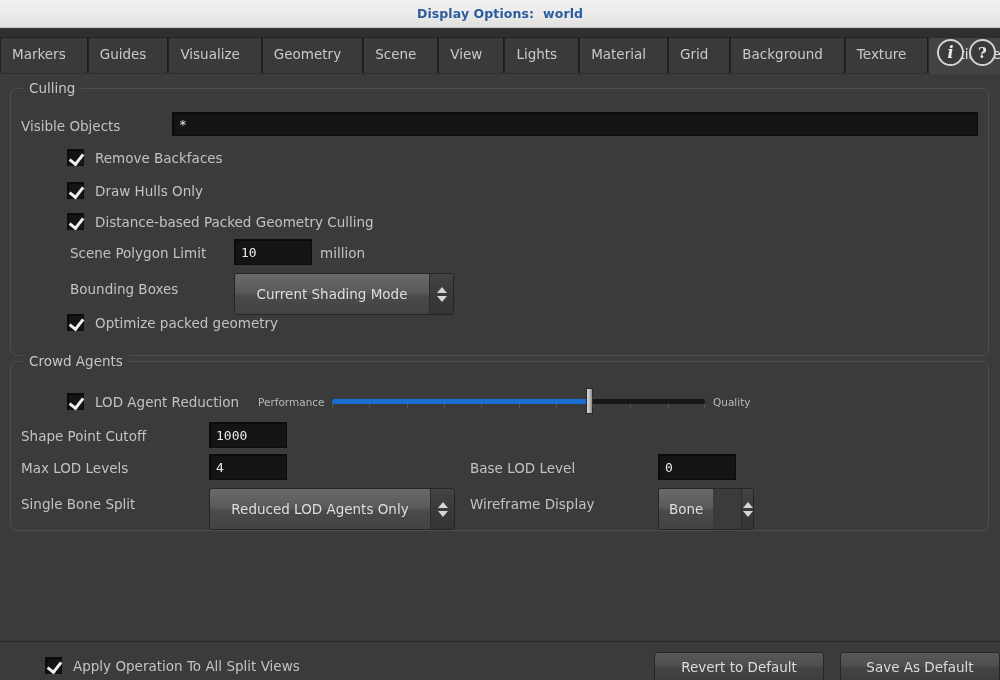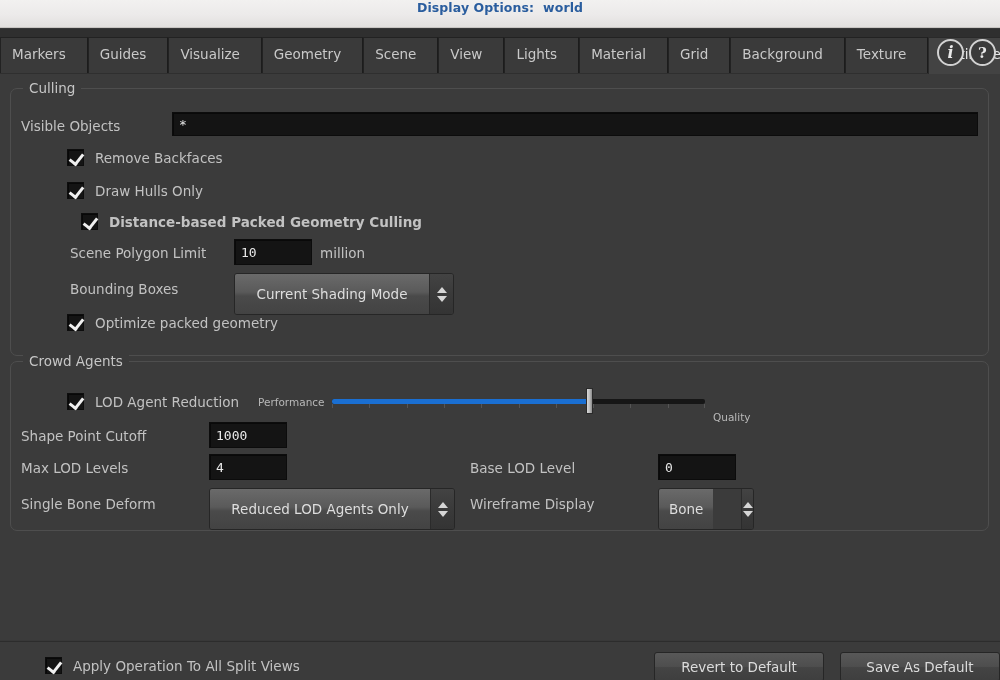--- a/index.html
+++ b/index.html
@@ -9,21 +9,21 @@
     font-family: "DejaVu Sans", sans-serif;
     overflow: hidden;
   }
   body { position: relative; }
 
   
   .titlebar {
     position: absolute; left: 0; top: 0; width: 1000px; height: 28px;
     background: linear-gradient(to bottom, #f2f1f0 0%, #eceaea 55%, #e2e0de 100%);
     border-bottom: 1px solid #c8c5c2;
-    display: flex; align-items: flex-start; justify-content: center;
+    display: flex; align-items: center; justify-content: center;
   }
   .titlebar-text {
     font-size: 12.5px; font-weight: bold; color: #2a5d9e;
     letter-spacing: .1px; white-space: pre;
   }
 
   
   .tabstrip {
     position: absolute; left: 0; top: 29px; width: 1000px; height: 45px;
     background: #2f2f2f;
@@ -277,21 +277,21 @@
   <div class="cbrow" style="left:22px; top:75px;">
     <span class="checkbox"></span>
     <span class="cblabel">Remove Backfaces</span>
   </div>
 
   <div class="cbrow" style="left:22px; top:108px;">
     <span class="checkbox"></span>
     <span class="cblabel">Draw Hulls Only</span>
   </div>
 
-  <div class="cbrow" style="left:36px; top:139px;font-weight:bold;">
+  <div class="cbrow" style="left:22px; top:139px;">
     <span class="checkbox"></span>
     <span class="cblabel">Distance-based Packed Geometry Culling</span>
   </div>
 
   <div class="row-label" style="left:70px; top:171px;">Scene Polygon Limit</div>
   <div class="field" style="left:234px; top:165px; width:78px; height:26px;">10</div>
   <div class="row-label" style="left:320px; top:171px;">million</div>
 
   <div class="row-label" style="left:70px; top:207px;">Bounding Boxes</div>
   <div class="combo" style="left:234px; top:199px; width:220px;">
@@ -328,33 +328,33 @@
         <span class="tick" style="left:30%"></span>
       <span class="tick" style="left:40%"></span>
         <span class="tick" style="left:50%"></span>
       <span class="tick" style="left:60%"></span>
         <span class="tick" style="left:70%"></span>
       <span class="tick" style="left:80%"></span>
         <span class="tick" style="left:90%"></span>
       <span class="tick" style="left:99.7%"></span>
     </div>
     <div class="slider-handle" style="left: 328.37px;"></div>
-    <span class="slider-cap" style="left:455px; top:17px;">Quality</span>
+    <span class="slider-cap" style="left:455px; top:2px;">Quality</span>
   </div>
 
   <div class="row-label" style="left:21px; top:354px;">Shape Point Cutoff</div>
   <div class="field" style="left:209px; top:348px; width:78px; height:26px;">1000</div>
 
   <div class="row-label" style="left:21px; top:386px;">Max LOD Levels</div>
   <div class="field" style="left:209px; top:380px; width:78px; height:26px;">4</div>
 
   <div class="row-label" style="left:470px; top:386px;">Base LOD Level</div>
   <div class="field" style="left:658px; top:380px; width:78px; height:26px;">0</div>
 
-  <div class="row-label" style="left:21px; top:422px;">Single Bone Deform</div>
+  <div class="row-label" style="left:21px; top:422px;">Single Bone Split</div>
   <div class="combo" style="left:209px; top:414px; width:246px;">
     <div class="combo-text">Reduced LOD Agents Only</div>
     <div class="combo-arrows">
       <span class="tri-up"></span>
       <span class="tri-down"></span>
     </div>
   </div>
 
   <div class="row-label" style="left:470px; top:422px;">Wireframe Display</div>
   <div class="combo" style="left:658px; top:414px; width:96px;gap:28px;">

